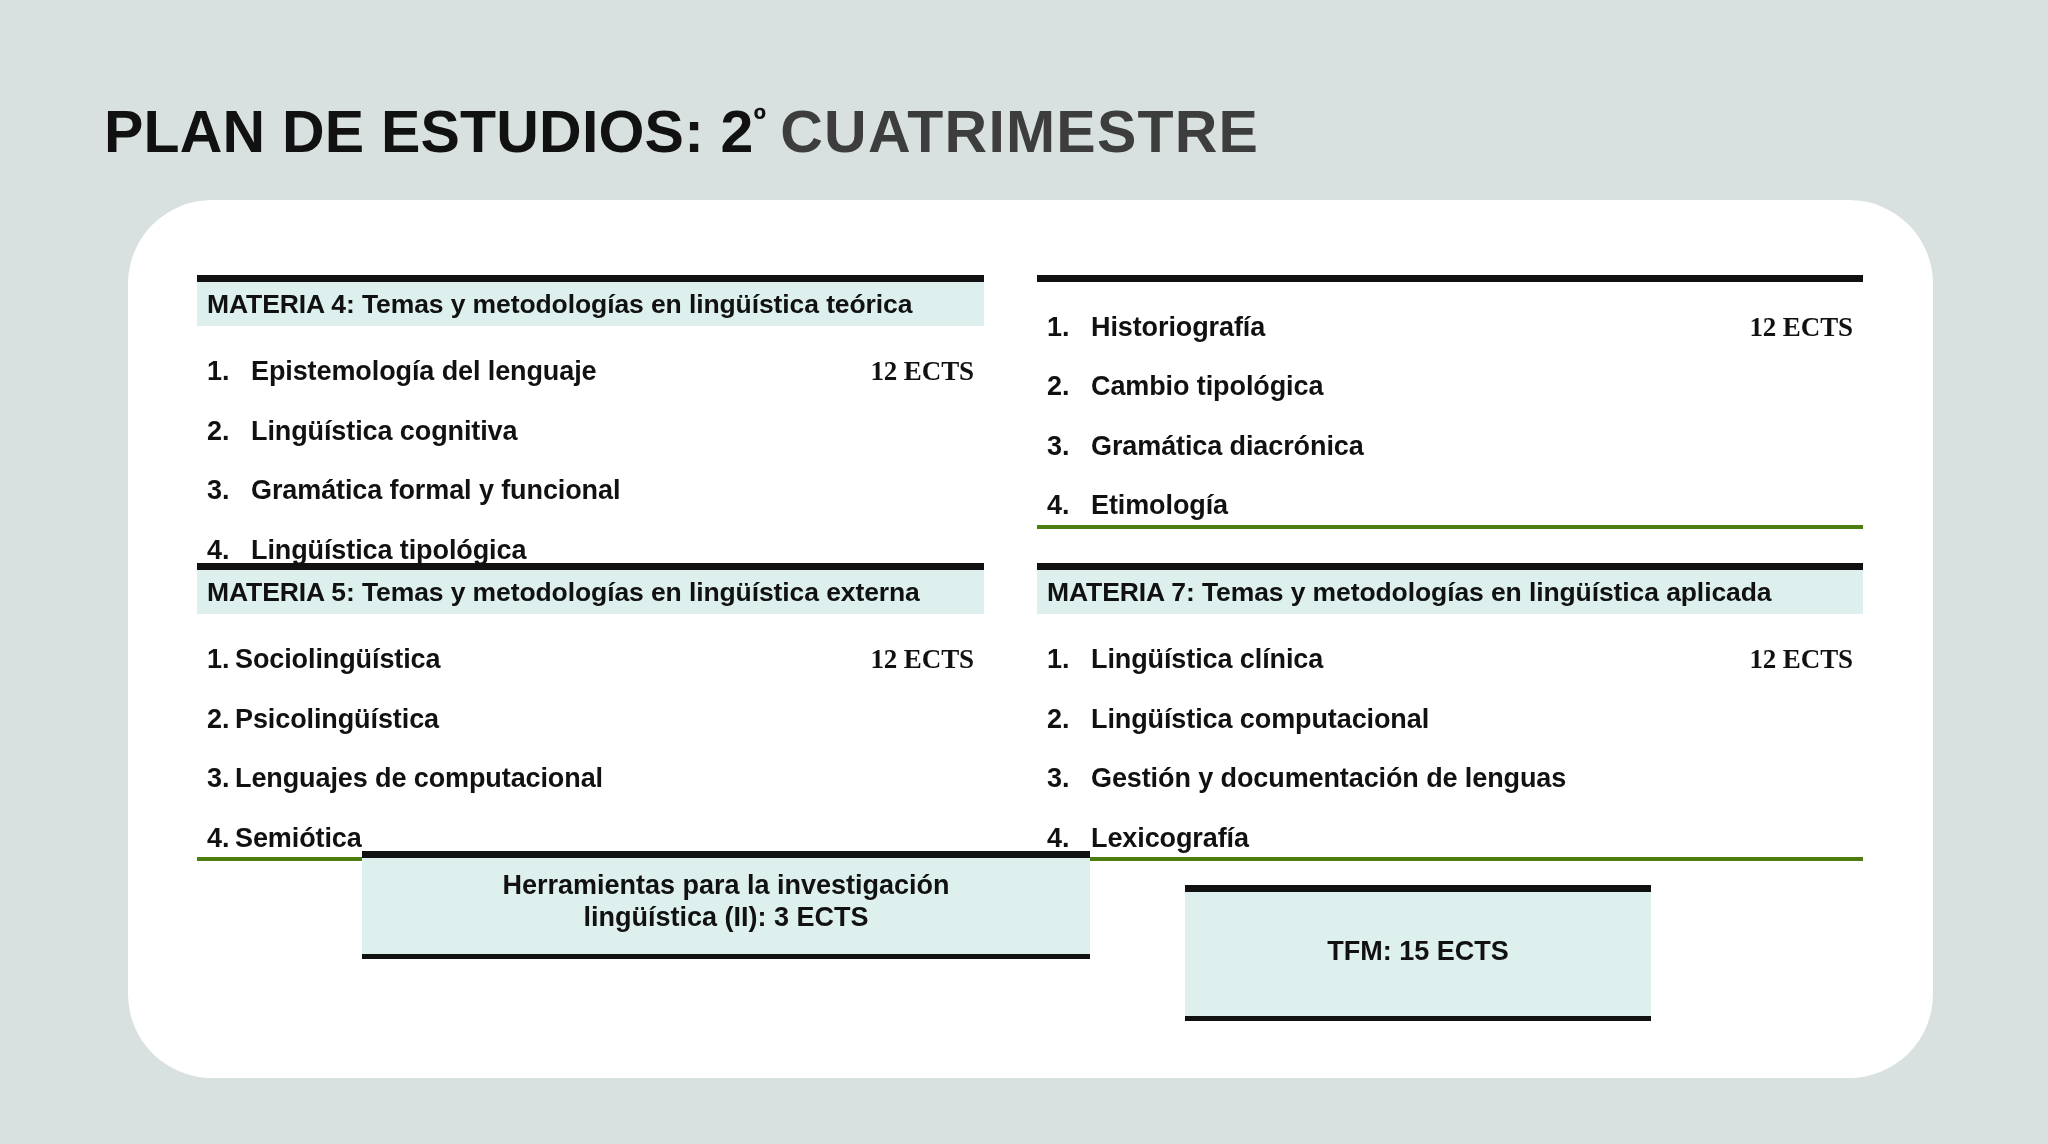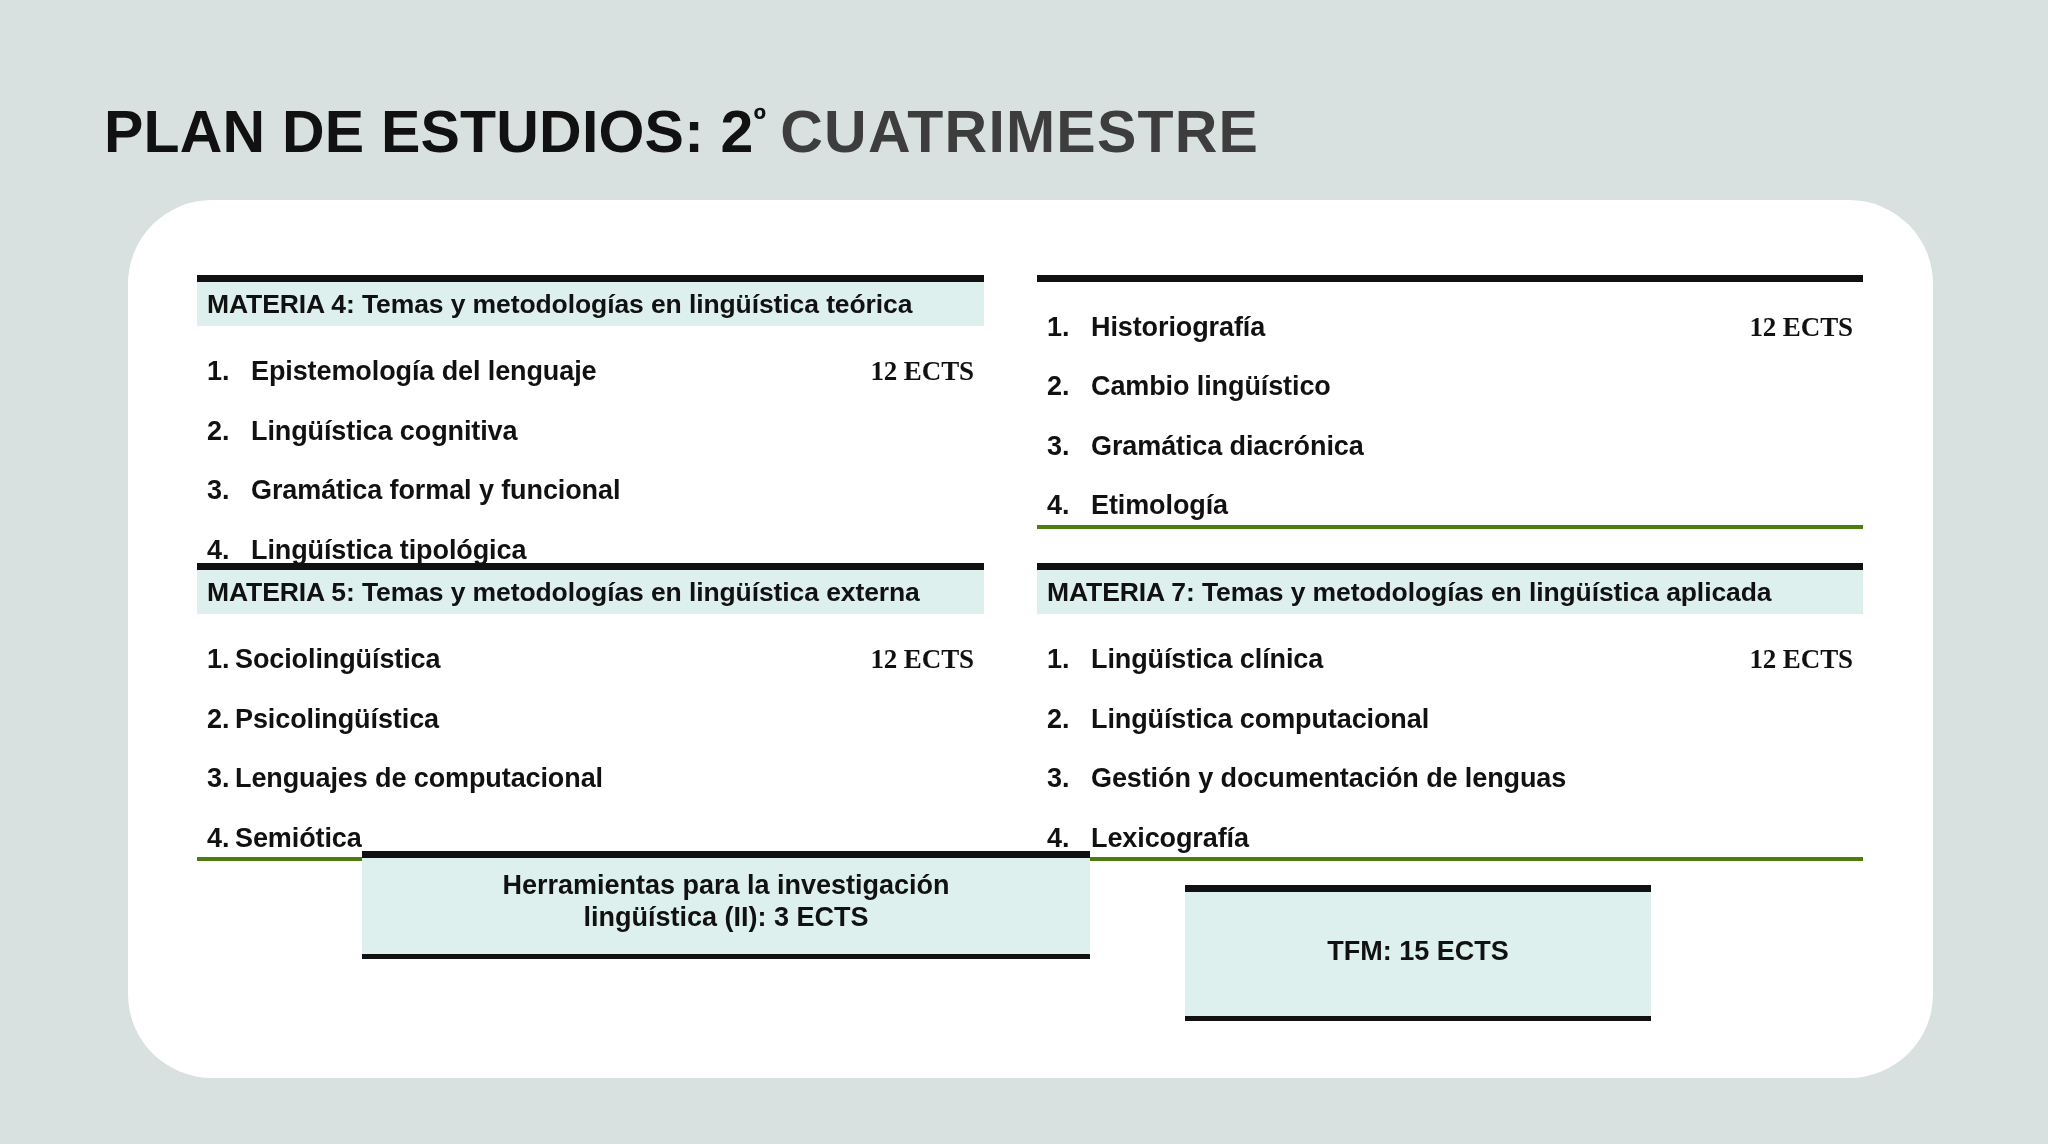--- a/index.html
+++ b/index.html
@@ -178,21 +178,21 @@
 
   <section class="materia m6">
     <ul class="materia-list gutter-wide">
       <li class="materia-row">
         <span class="row-num">1.</span>
         <span class="row-label">Historiografía</span>
         <span class="row-ects">12 ECTS</span>
       </li>
       <li class="materia-row">
         <span class="row-num">2.</span>
-        <span class="row-label">Cambio lingüístico</span>
+        <span class="row-label">Cambio tipológica</span>
       </li>
       <li class="materia-row">
         <span class="row-num">3.</span>
         <span class="row-label">Gramática diacrónica</span>
       </li>
       <li class="materia-row">
         <span class="row-num">4.</span>
         <span class="row-label">Etimología</span>
       </li>
     </ul>

